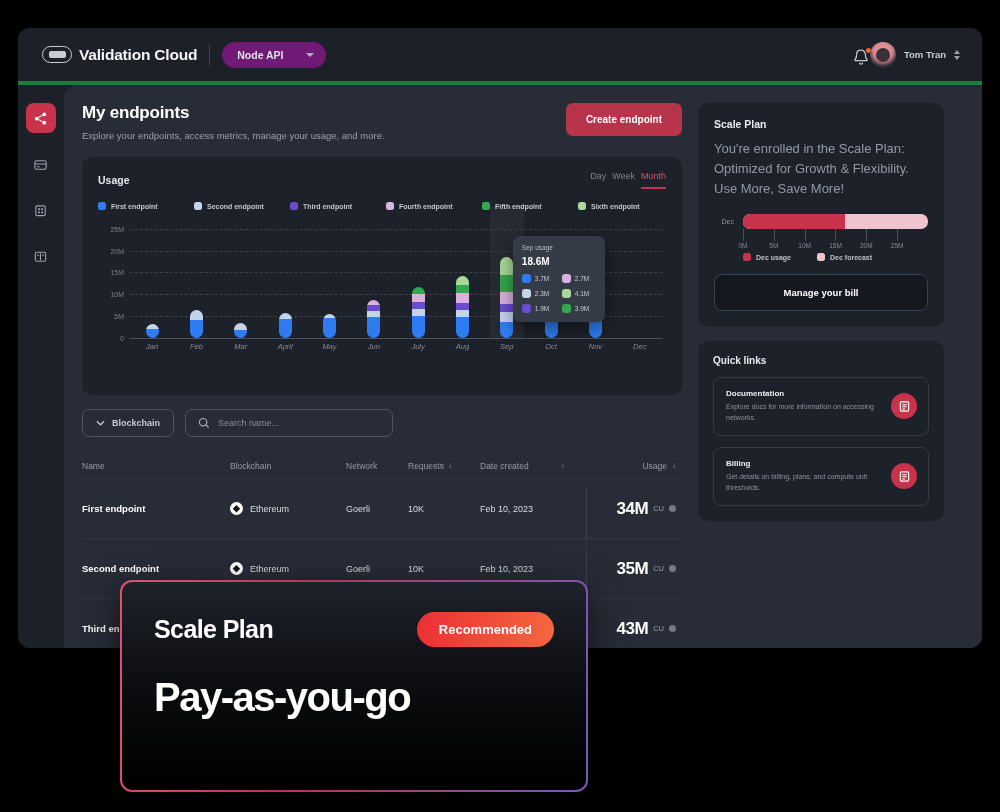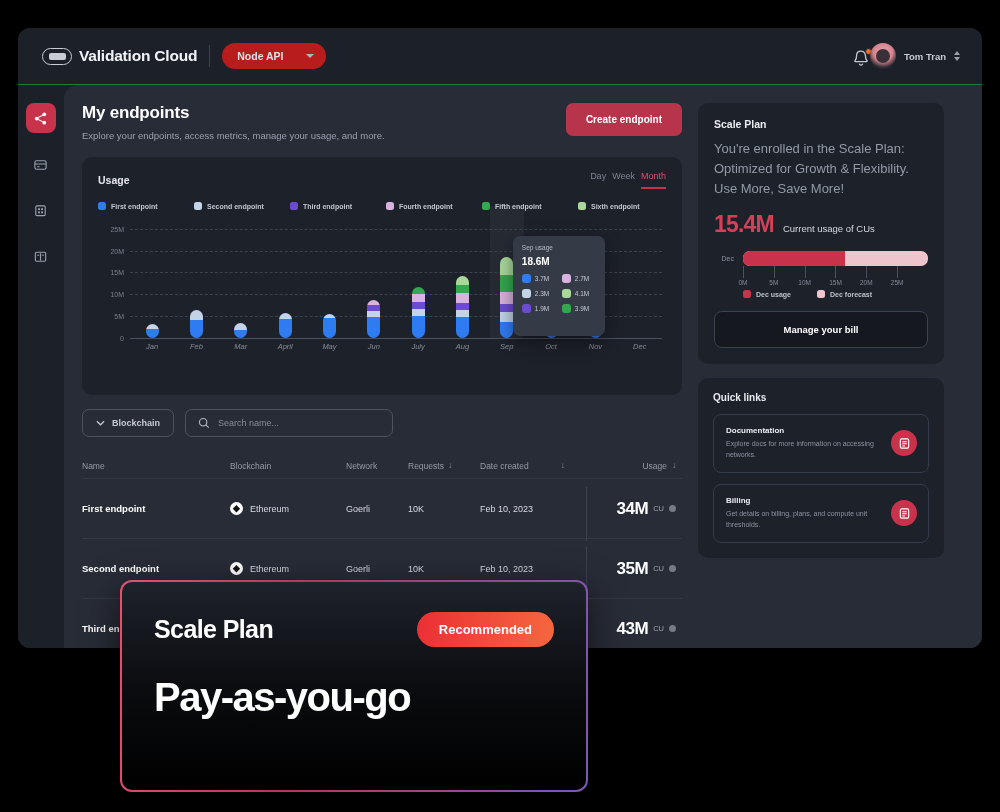--- a/index.html
+++ b/index.html
@@ -16,41 +16,41 @@
     background: #1c2029;
     border-radius: 12px;
     overflow: hidden;
   }
   
   .topbar {
     height: 57px;
     background: #1c2029;
     display: flex; align-items: center;
     padding: 0 22px 0 24px;
-    border-bottom: 1px solid #15803d;
+    border-bottom: 4px solid #15803d;
   }
   .brand { display: flex; align-items: center; gap: 7px; }
   .brand-mark {
     width: 30px; height: 17px;
     border-radius: 9px;
     border: 1.6px solid #c9ccd4;
     position: relative;
     display: flex; align-items: center; justify-content: center;
   }
   .brand-mark::before {
     content: ""; width: 17px; height: 7px;
     background: #c9ccd4; border-radius: 2px;
   }
   .brand-name {
     color: #f2f3f6; font-size: 15.5px; font-weight: 700; letter-spacing: -0.2px;
   }
   .brand-sep { width: 1px; height: 22px; background: #3a4050; margin: 0 12px; }
   .api-select {
     display: flex; align-items: center; gap: 22px;
-    background: #b91c1c; border-radius: 16px;
+    background: #701a75; border-radius: 16px;
     padding: 7px 12px 7px 15px;
     color: #dfe2e8; font-size: 10.5px; font-weight: 700;
     cursor: pointer;
   }
   .caret { width: 0; height: 0; border-left: 4px solid transparent;
            border-right: 4px solid transparent; border-top: 4.5px solid #aeb4c0; }
   .topbar-right { margin-left: auto; display: flex; align-items: flex-end; }
   .bell { position: relative; width: 18px; height: 20px; cursor: pointer; }
   .bell svg { display: block; }
   .bell-dot {
@@ -163,21 +163,21 @@
     display: flex; justify-content: space-around;
   }
   .x-label { width: 34px; text-align: center; color: #868d99; font-size: 7.5px; font-style: italic; }
   .col-highlight {
     position: absolute; top: -14px; width: 34px; height: 132px;
     background: rgba(255,255,255,0.045); border-radius: 3px;
   }
   .tooltip {
     position: absolute; width: 92px;
     background: #343a46; border-radius: 7px;
-    padding: 8px 9px 23px 9px;
+    padding: 8px 9px 9px 9px;
     box-shadow: 0 6px 18px rgba(0,0,0,0.45);
     z-index: 5;
   }
   .tt-title { color: #b8bdc7; font-size: 6.5px; margin-bottom: 5px; }
   .tt-total { color: #ffffff; font-size: 10px; font-weight: 700; margin-bottom: 7px; }
   .tt-grid { display: grid; grid-template-columns: 1fr 1fr; gap: 6px 6px; }
   .tt-item { display: flex; align-items: center; gap: 4px; }
   .tt-swatch { width: 9px; height: 9px; border-radius: 3px; flex: none; }
   .tt-val { color: #c7ccd5; font-size: 6.5px; }
 
@@ -682,24 +682,20 @@
         </div>
 
       </div>
 
       <div class="col-side">
 
         <div class="card plan-card">
           <div class="plan-title">Scale Plan</div>
           <div class="plan-desc">You're enrolled in the Scale Plan: Optimized for Growth &amp; Flexibility. Use More, Save More!</div>
 
-          <div class="plan-usage-row">
-            <div class="plan-usage-num">15.4M</div>
-            <div class="plan-usage-lbl">Current usage of CUs</div>
-          </div>
 
           <div class="mini-chart">
             <div class="mini-row">
               <div class="mini-label">Dec</div>
               <div class="mini-track">
                 <div class="mini-fill" id="mini-fill" style="width: 55%;"></div>
               </div>
             </div>
             <div class="mini-ticks" id="mini-ticks">
                 <div class="mini-tick">

